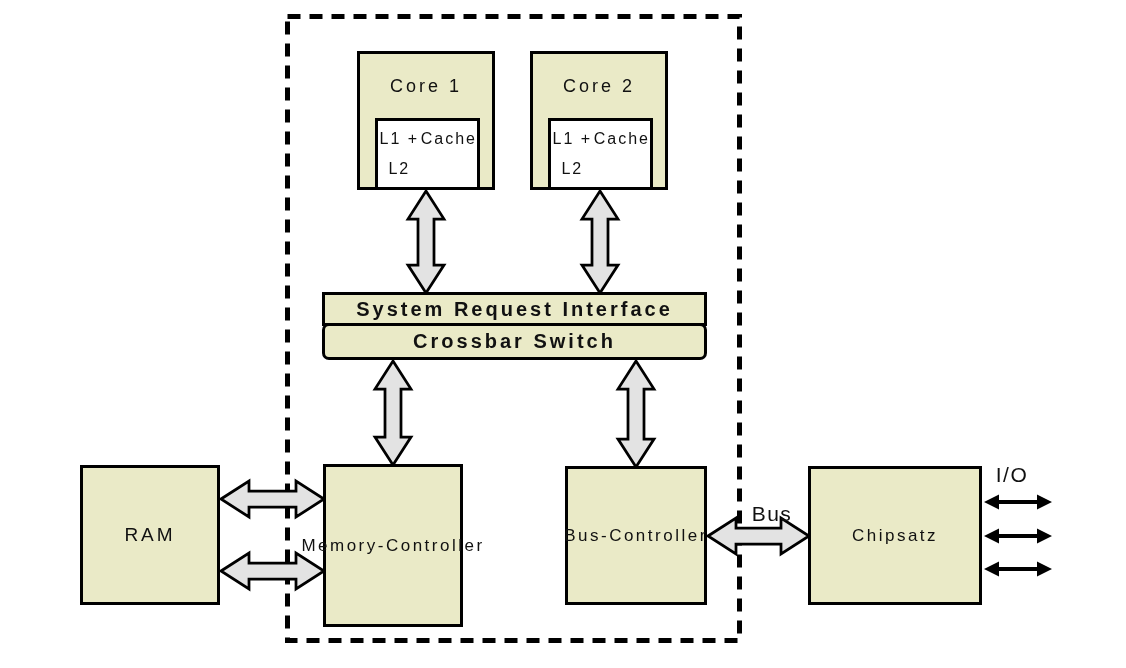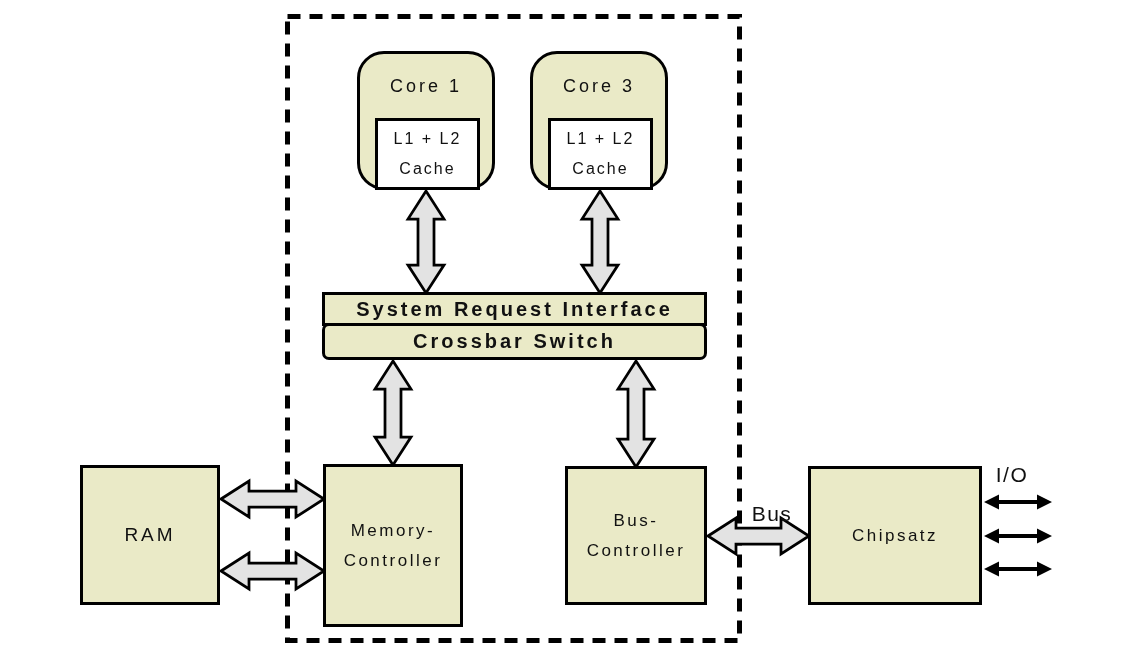--- a/index.html
+++ b/index.html
@@ -27,23 +27,23 @@
   .box{
     position:absolute;
     box-sizing:border-box;
     background:var(--box-fill);
     border:3px solid var(--line);
     display:flex;align-items:center;justify-content:center;
     text-align:center;
     letter-spacing:2.5px;
     font-size:17px;
   }
-  .box .stack{display:flex;flex-direction:column;line-height:1.75;}
+  .box .stack{display:flex;flex-direction:row;line-height:1.75;}
 
-  .core{left:auto;top:51px;width:138px;height:139px;display:block;border-radius:27px;}
+  .core{left:auto;top:51px;width:138px;height:139px;display:block;}
   #core1{left:357px;}
   #core2{left:530px;}
   .core-label{
     position:absolute;left:0;top:0;width:100%;height:64px;
     display:flex;align-items:center;justify-content:center;
     font-size:18px;letter-spacing:3px;
   }
   .cache{
     position:absolute;left:15px;bottom:-3px;width:105px;height:72px;
     box-sizing:border-box;background:var(--cache-fill);
@@ -99,21 +99,21 @@
     <div class="core-label">Core 1</div>
     <div class="cache">
       <span class="stack">
         <span>L1 + L2</span>
         <span>Cache</span>
       </span>
     </div>
   </div>
 
   <div class="box core" id="core2">
-    <div class="core-label">Core 3</div>
+    <div class="core-label">Core 2</div>
     <div class="cache">
       <span class="stack">
         <span>L1 + L2</span>
         <span>Cache</span>
       </span>
     </div>
   </div>
 
   <div class="box bar" id="sri">
     <span>System Request Interface</span>

